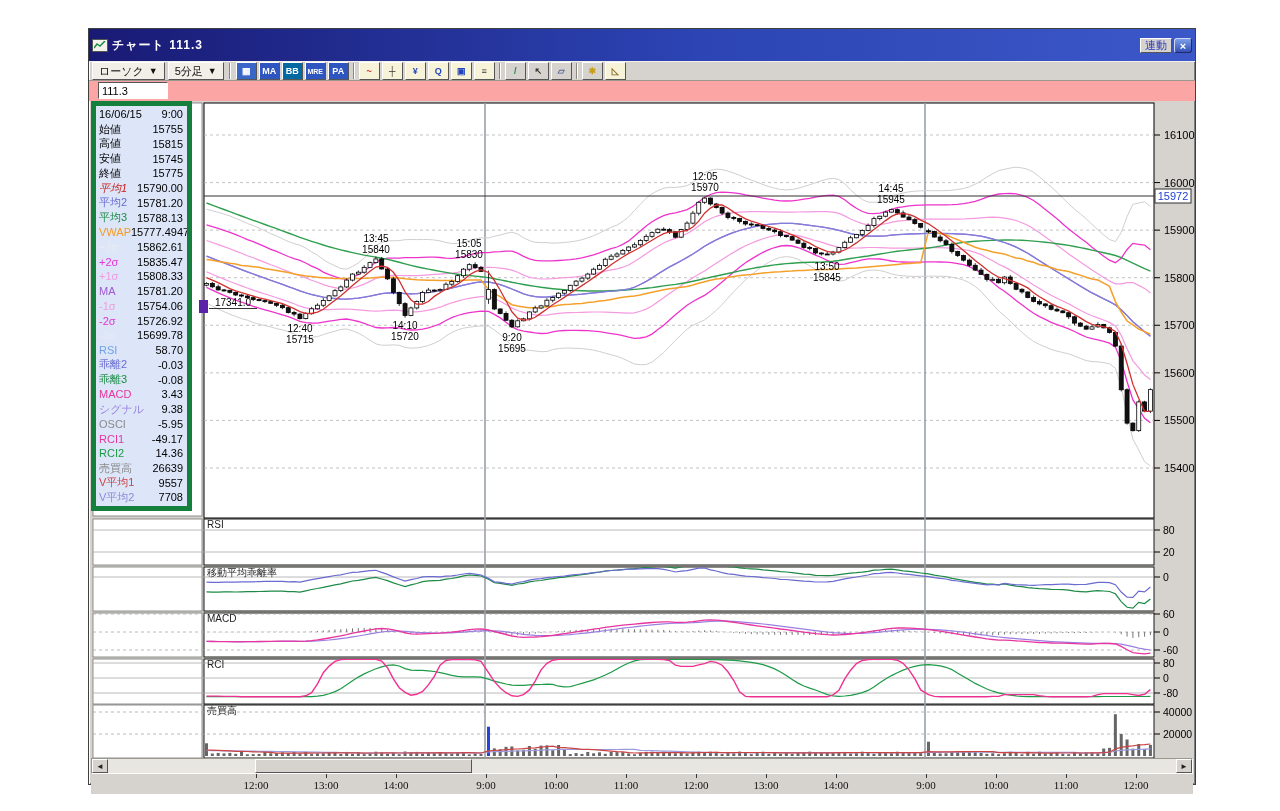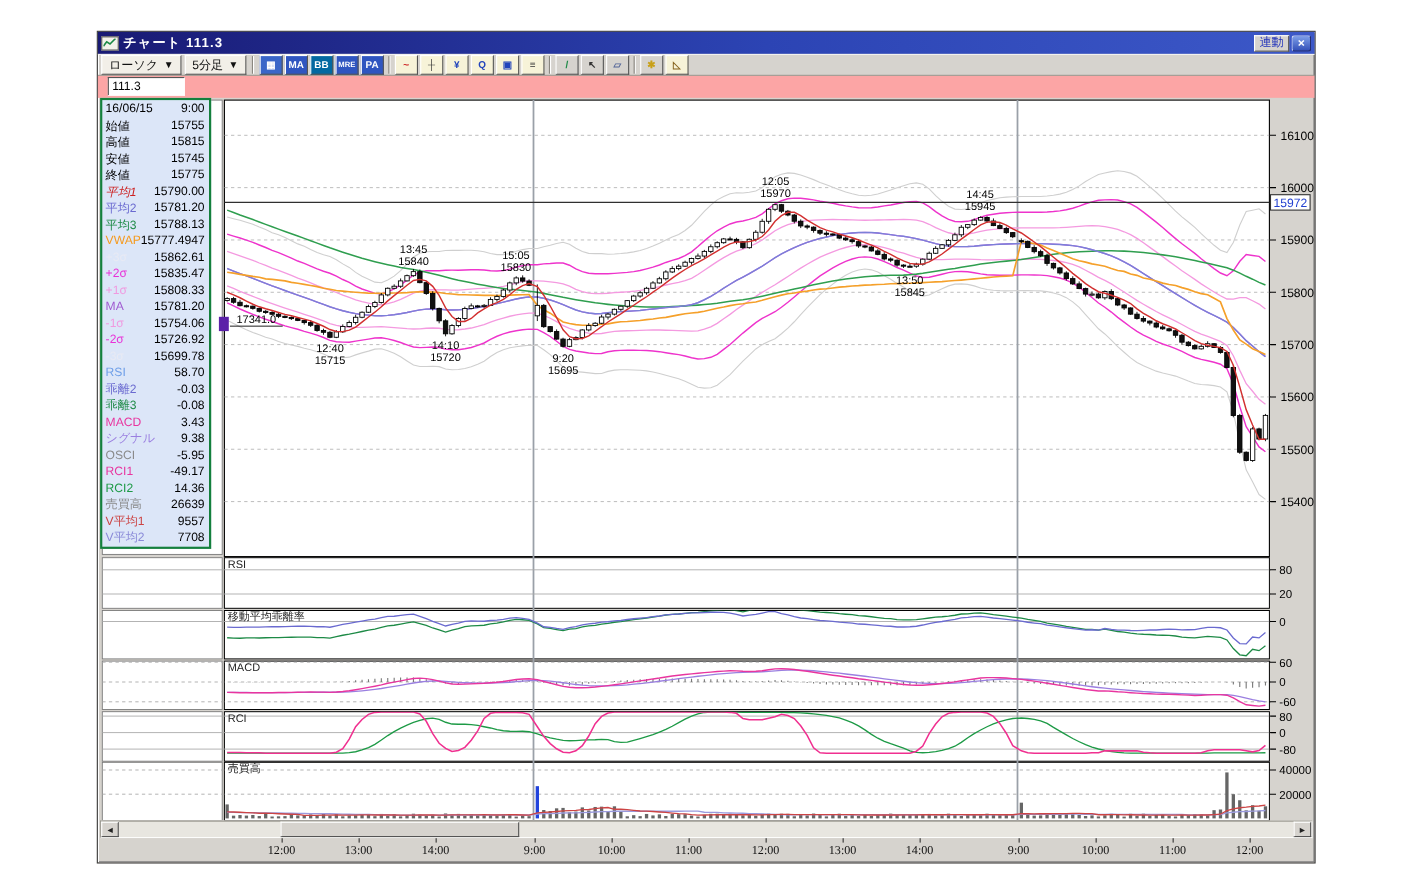--- a/index.html
+++ b/index.html
@@ -2,21 +2,21 @@
 <html><head>
 <meta charset="utf-8">
 <style>
   html,body{margin:0;padding:0;background:#fff;}
   *{box-sizing:border-box;}
   .stage{position:relative;width:1280px;height:811px;background:#ffffff;overflow:hidden;
          font-family:"Liberation Sans","DejaVu Sans",sans-serif;}
   .window{position:absolute;left:88px;top:28px;width:1108px;height:757px;background:#d6d3ce;
           border:1px solid #404040;box-shadow:inset 1px 1px 0 #ffffff,inset -1px -1px 0 #808080;}
   
-  .titlebar{height:20px;display:flex;align-items:center;padding:0 3px;
+  .titlebar{height:32px;display:flex;align-items:center;padding:0 3px;
             background:linear-gradient(90deg,#191a74,#2c44b4 55%,#3c58c8);color:#fff;}
   .titlebar .appicon{width:16px;height:13px;background:#f4f2ea;border:1px solid #555;margin-right:4px;
                      display:flex;align-items:center;justify-content:center;}
   .titlebar .ttl{font-size:12px;font-weight:bold;letter-spacing:1px;}
   .titlebar .spacer{flex:1;}
   .linkbtn{height:15px;padding:0 4px;font-size:11px;color:#2233bb;background:#d6d3ce;
            border:1px solid;border-color:#fff #555 #555 #fff;line-height:13px;margin-right:2px;}
   .closebtn{width:18px;height:15px;font-size:11px;font-weight:bold;color:#fff;text-align:center;line-height:14px;
             background:linear-gradient(180deg,#7d9ee8,#3350b8);border:1px solid;border-color:#cfd8f2 #222a66 #222a66 #cfd8f2;border-radius:3px;}
   
@@ -32,21 +32,21 @@
   .infobar{height:20px;display:flex;align-items:stretch;background:#fca5a5;}
   .syminput{width:70px;height:17px;margin:1px 0 0 9px;font-size:11px;padding:1px 3px;
             border:1px solid;border-color:#555 #fff #fff #555;background:#fff;color:#000;}
   .bluebar{flex:1;background:#1565d8;color:#fff;display:flex;align-items:center;font-size:12px;margin-top:1px;}
   .bluebar .c1{margin-left:27px;}
   .bluebar .c2{margin-left:57px;}
   
   .content{position:relative;height:657px;margin:0 2px;background:#d6d3ce;}
   #chart-svg{position:absolute;left:0;top:0;}
   .values-panel{position:absolute;left:0;top:0;width:101px;height:410px;background:#dce6f8;
-                border:2px solid #15803d;display:flex;flex-direction:column;padding:1px 0;}
+                border:5px solid #15803d;display:flex;flex-direction:column;padding:1px 0;}
   .vp-row{flex:1;display:flex;justify-content:space-between;align-items:center;
           padding:0 4px 0 3px;font-size:11px;color:#000;white-space:nowrap;overflow:hidden;}
   .vp-row .v{color:#000;}
   
   .hscroll{position:relative;height:16px;margin:0 2px;background:#e8e6e0;
            border:1px solid;border-color:#9a978f #fff #fff #9a978f;}
   .sbtn{position:absolute;top:0;width:16px;height:14px;background:#d6d3ce;font-size:8px;color:#222;
         display:flex;align-items:center;justify-content:center;border:1px solid;border-color:#fff #555 #555 #fff;}
   .sthumb{position:absolute;top:0;height:14px;background:#d6d3ce;
           border:1px solid;border-color:#fff #555 #555 #fff;}

